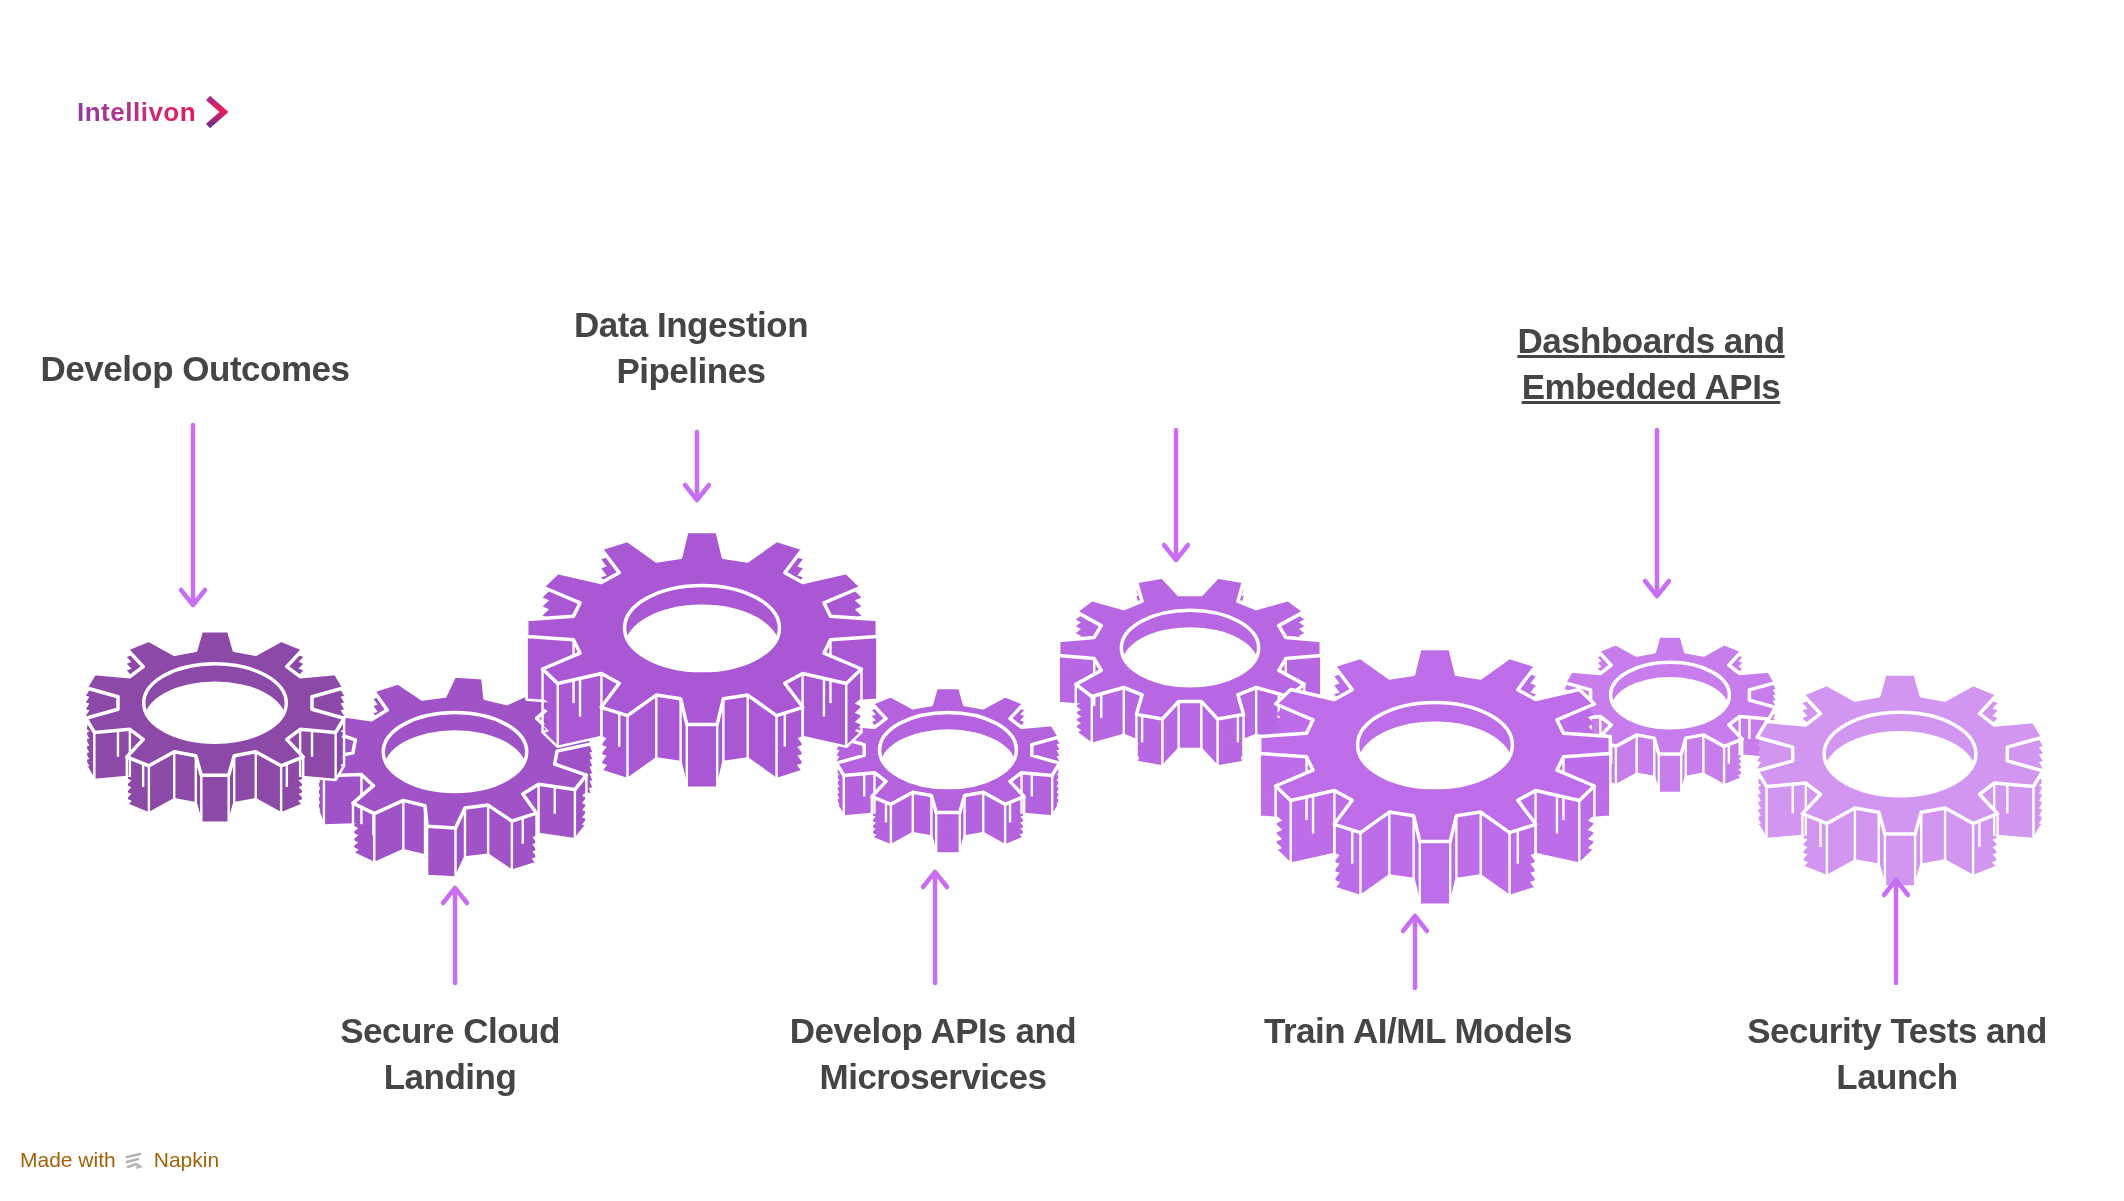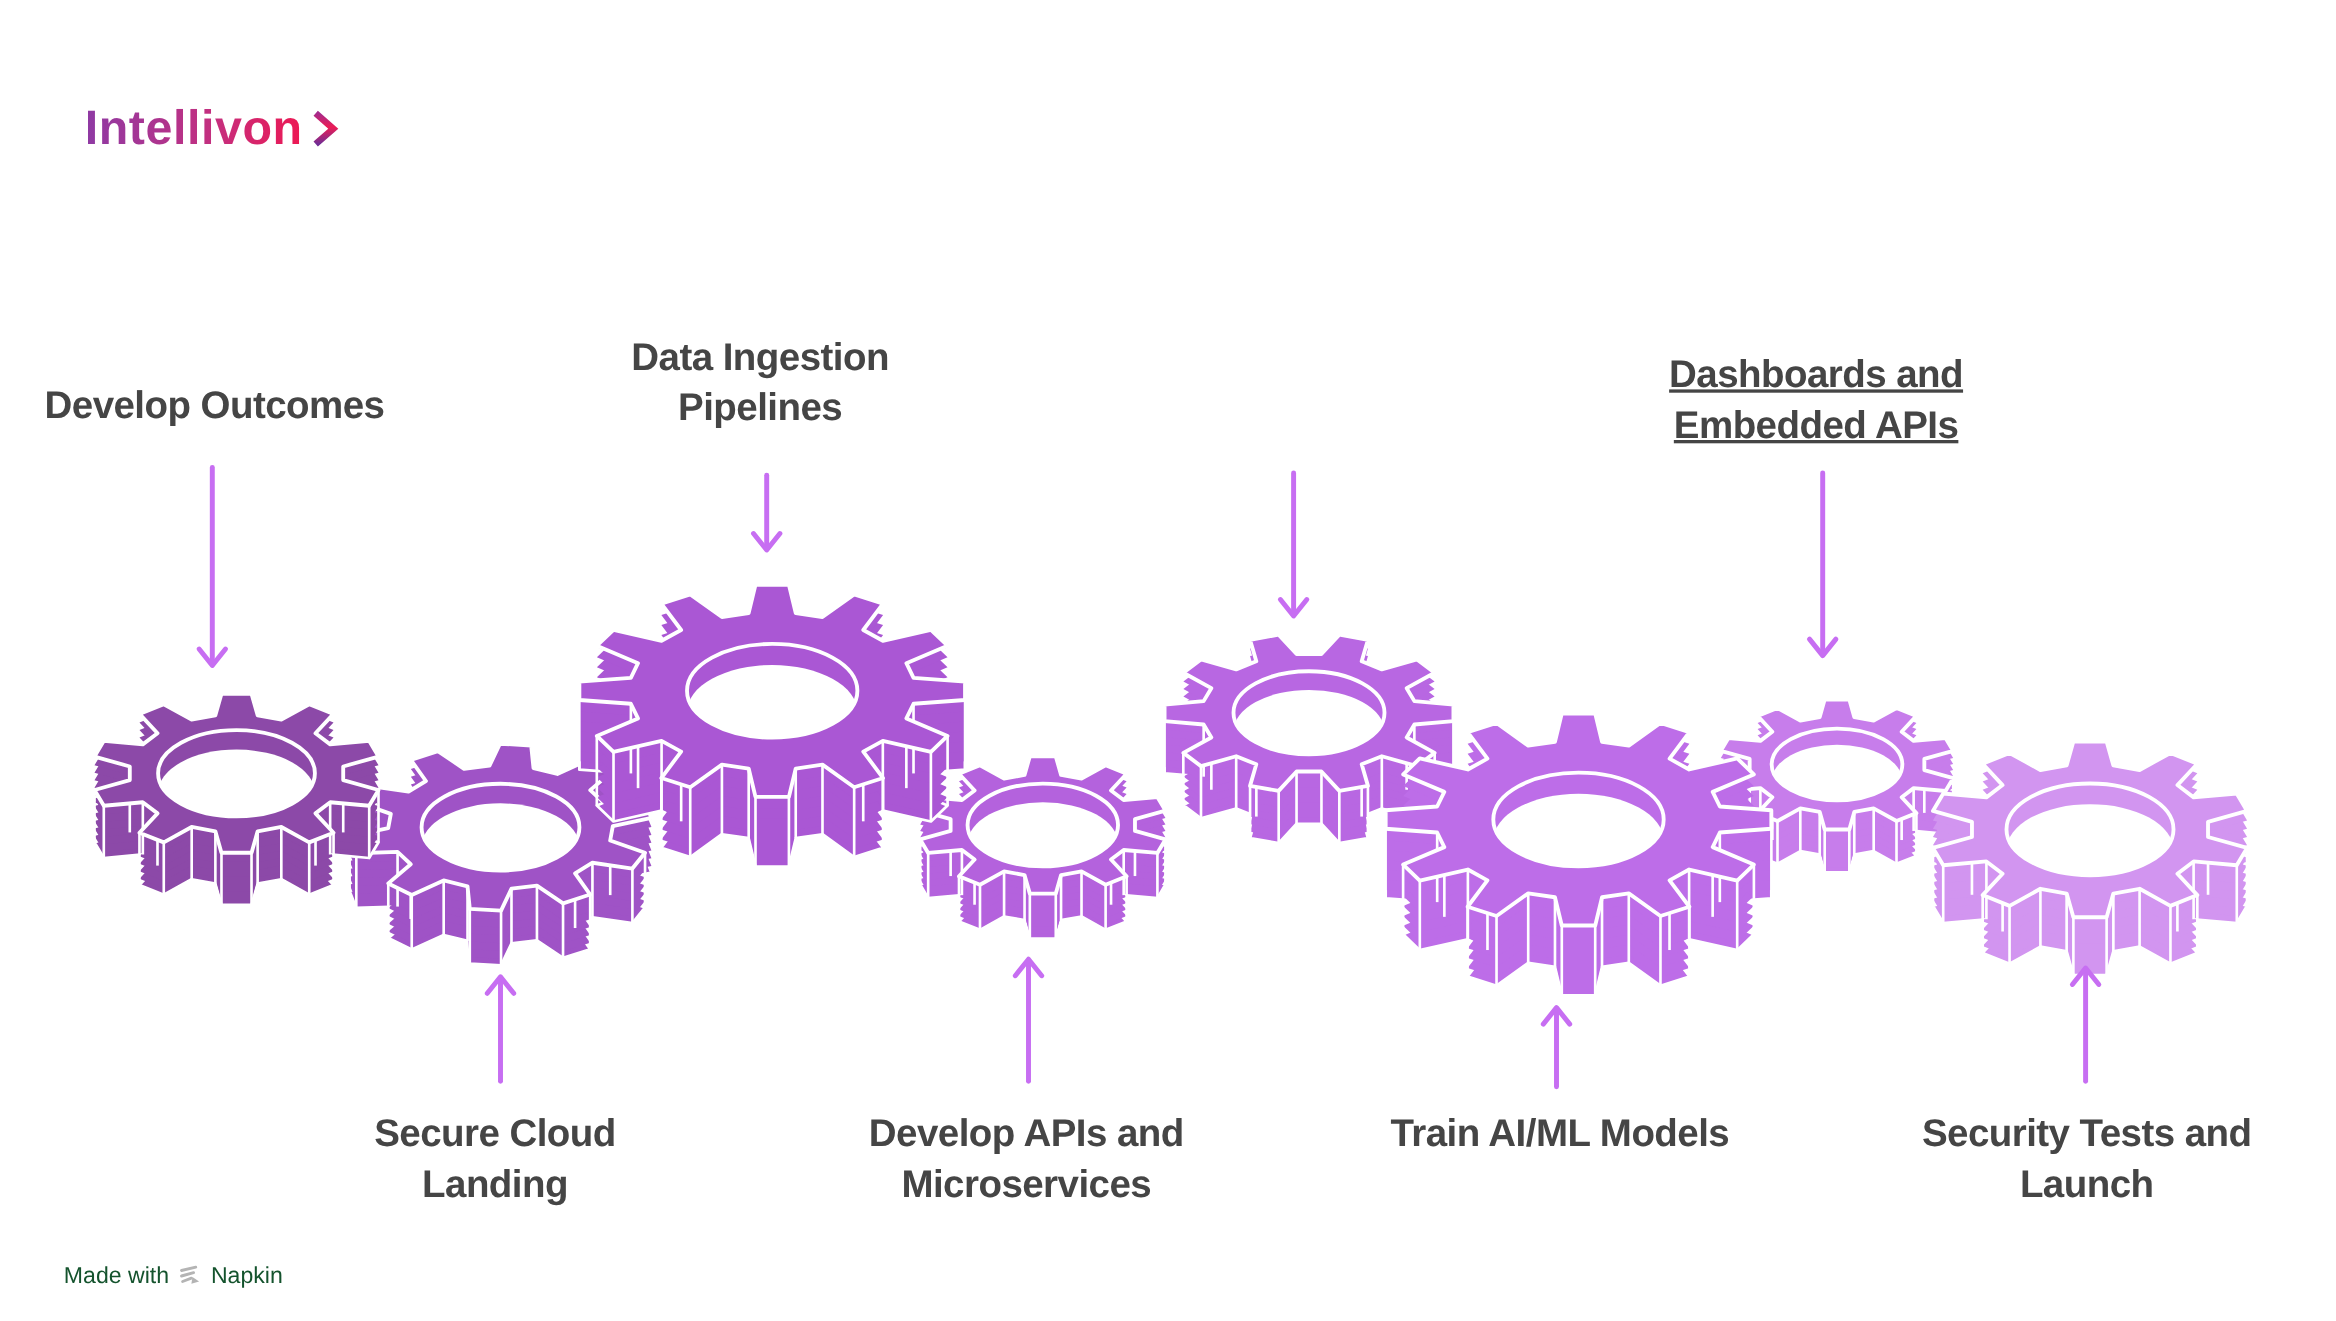--- a/index.html
+++ b/index.html
@@ -9,40 +9,40 @@
     background:#ffffff;
     overflow:hidden;
     font-family:"Liberation Sans", sans-serif;
   }
   
   #logo{
     position:absolute;left:77px;top:92px;
     display:flex;align-items:center;gap:6px;
   }
   #logo .word{
-    font-size:44px;font-weight:600;letter-spacing:0.5px;
+    font-size:26px;font-weight:600;letter-spacing:0.5px;
     background:linear-gradient(90deg,#8e3aa4 0%,#c52f7e 60%,#ed1853 100%);
     -webkit-background-clip:text;background-clip:text;color:transparent;
   }
   
   .step-label{
     position:absolute;
     transform:translateX(-50%);
     text-align:center;
     font-size:35px;font-weight:700;line-height:1.32;
     letter-spacing:-0.5px;
     color:#454545;
   }
   
   #scene{position:absolute;left:0;top:0;}
   
   #footer{
     position:absolute;left:20px;top:1148px;
-    display:flex;align-items:flex-start;gap:8px;
-    font-size:21px;font-weight:500;color:#14532d;margin-left:38px;
+    display:flex;align-items:flex-end;gap:8px;
+    font-size:21px;font-weight:500;color:#a16207;
   }
   #footer svg{display:block;}
 </style>
 </head>
 <body>
 
 <div id="canvas">
 
   <div id="logo">
     <span class="word">Intellivon</span>

